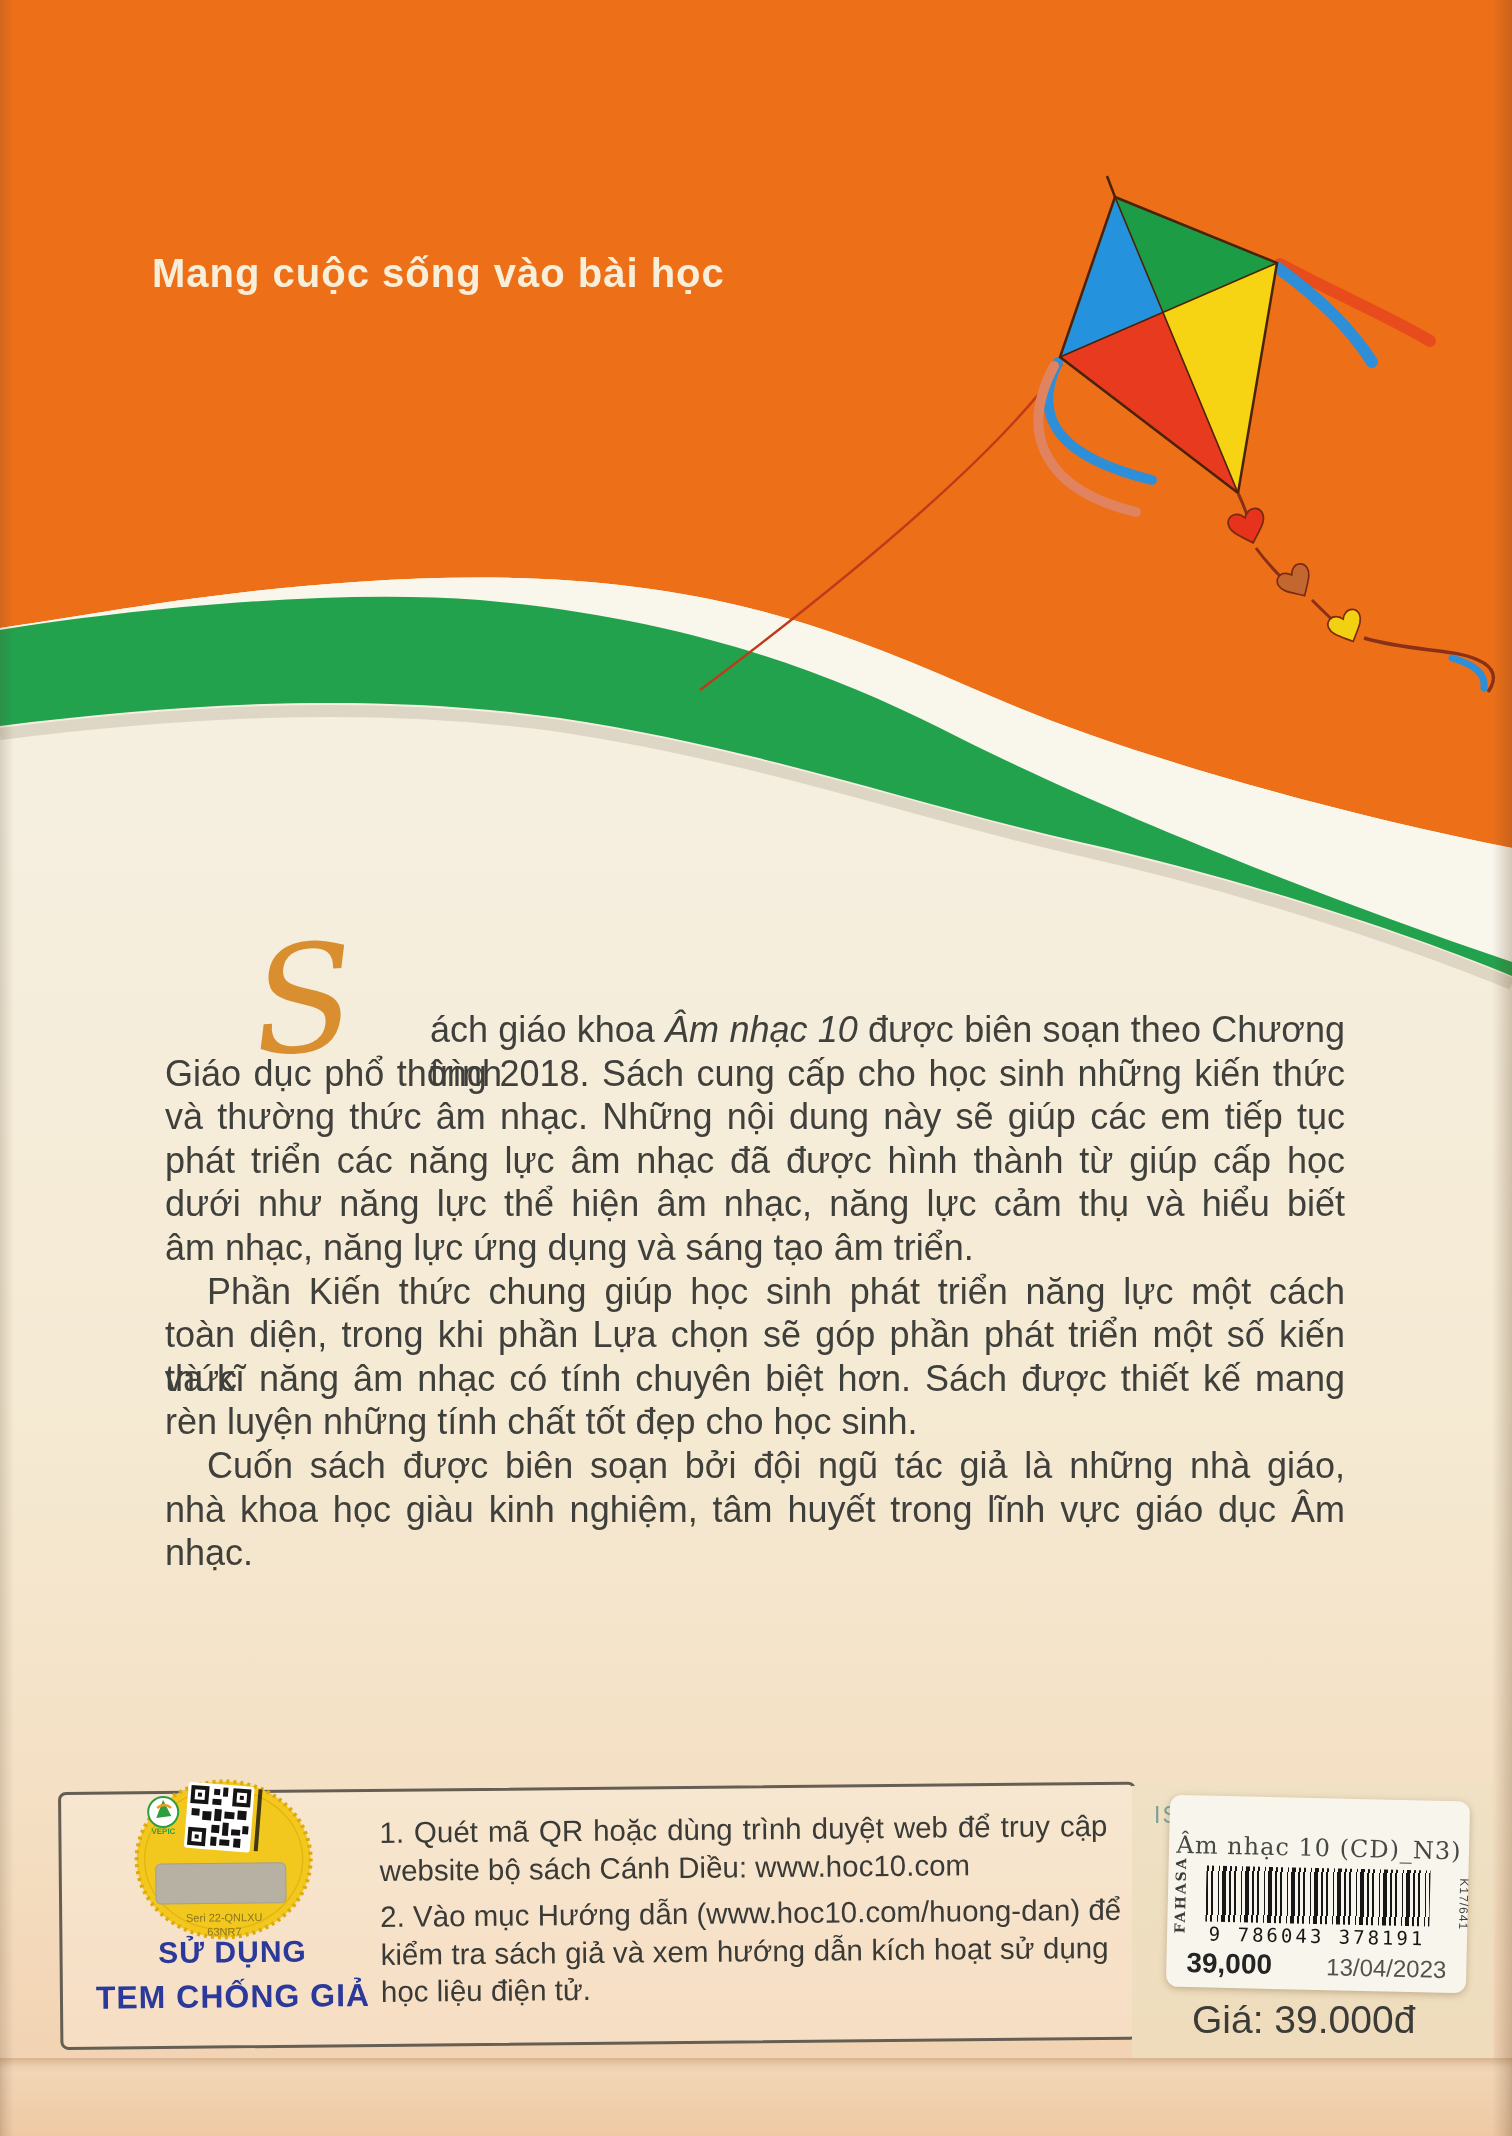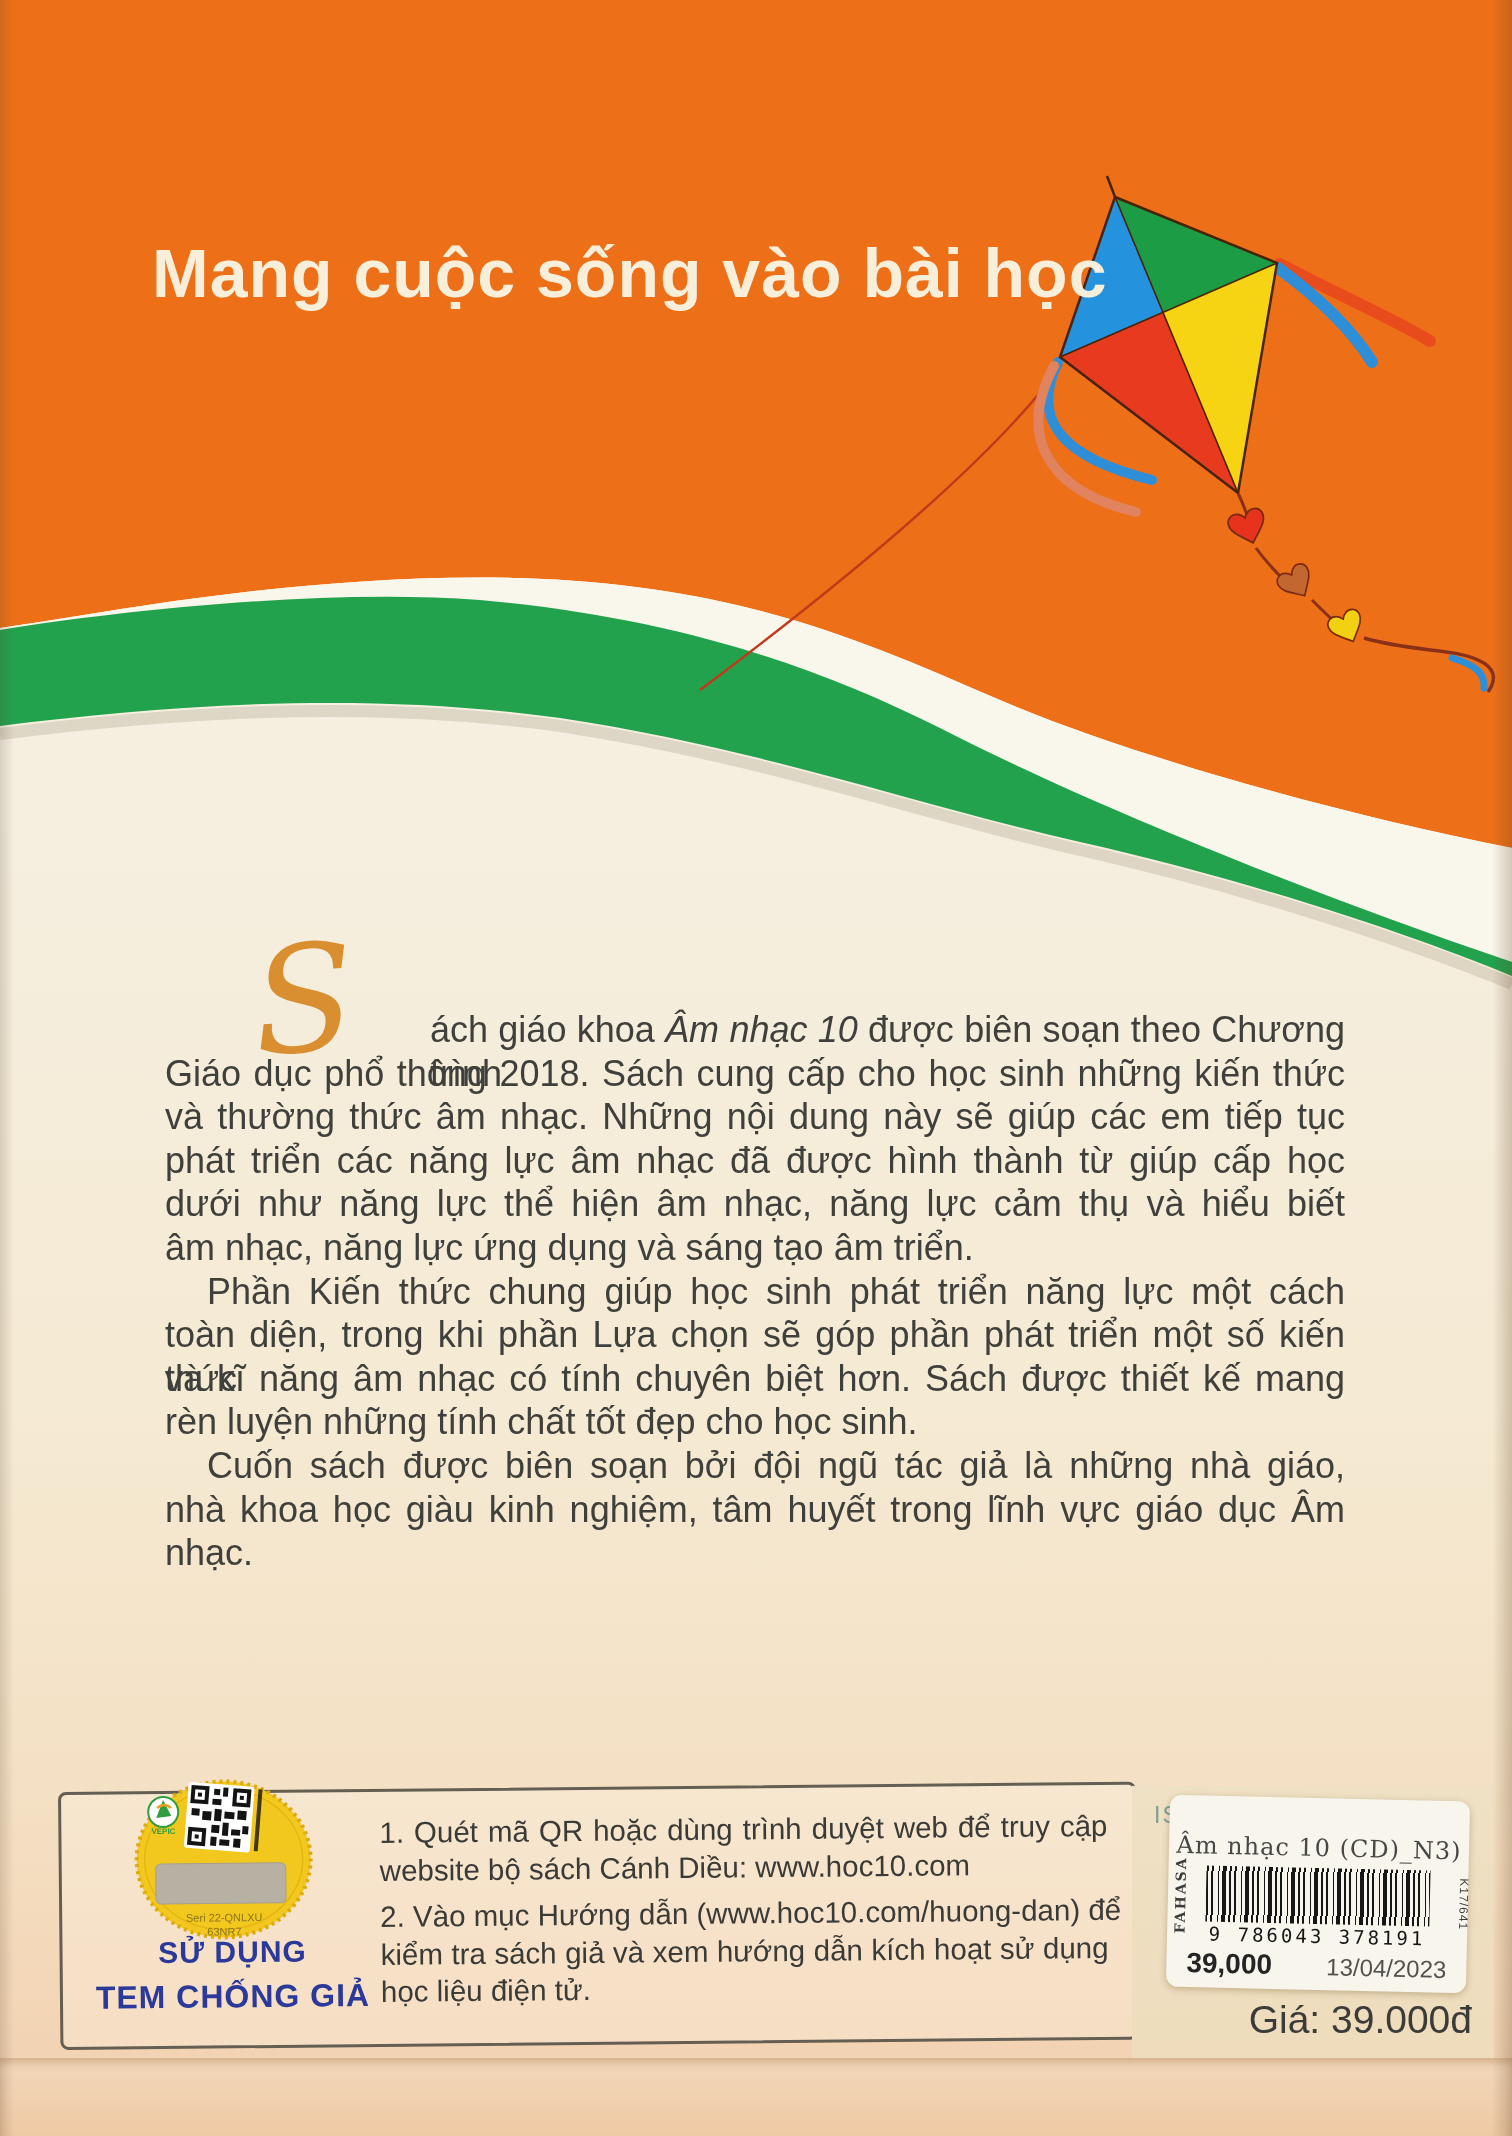--- a/index.html
+++ b/index.html
@@ -2,21 +2,21 @@
 <html><head>
 <meta charset="utf-8">
 <style>
   html,body{margin:0;padding:0;background:#888;}
   .page{position:relative;width:1512px;height:2136px;overflow:hidden;
         font-family:"Liberation Sans",sans-serif;
         background:linear-gradient(180deg,#f6f2e6 0%,#f5efe0 38%,#f5ead3 66%,#f4e0c4 84%,#f3d6b6 94%,#f0cfae 100%);}
   .art{position:absolute;left:0;top:0;}
   
   .slogan{position:absolute;left:152px;top:238px;color:#f8efda;font-weight:bold;
-          font-size:68px;line-height:70px;letter-spacing:1px;}
+          font-size:40px;line-height:70px;letter-spacing:1px;}
   
   .intro{position:absolute;left:165px;top:1008px;width:1180px;color:#3f3f3b;
          font-size:36px;}
   .line{height:43.6px;line-height:43.6px;white-space:nowrap;}
   .wline{white-space:normal;}
   .just{text-align:justify;text-align-last:justify;white-space:normal;}
   .pgap{}
   .ind{text-indent:42px;}
   .firstline{padding-left:265px;}
   .dropcap{position:absolute;left:88px;top:-82px;font-family:"DejaVu Serif",serif;
@@ -54,21 +54,21 @@
   .barcode{position:absolute;left:38px;top:70px;width:224px;}
   .bars{height:56px;background:repeating-linear-gradient(90deg,
         #161616 0 2px,#f8f5ec 2px 5px,#161616 5px 7px,#f8f5ec 7px 12px,
         #161616 12px 13px,#f8f5ec 13px 16px,#161616 16px 20px,#f8f5ec 20px 23px);}
   .digits{margin-top:1px;text-align:center;font-family:"DejaVu Sans Mono",monospace;
           font-size:19px;letter-spacing:3px;color:#161616;}
   .price-row{position:absolute;left:20px;top:152px;width:260px;display:flex;
              justify-content:space-between;align-items:baseline;}
   .p39{font-weight:bold;font-size:28px;color:#242424;}
   .pdate{font-size:24px;color:#53514e;}
-  .gia{position:absolute;left:60px;top:212px;width:280px;text-align:right;
+  .gia{position:absolute;left:60px;top:212px;width:280px;text-align:left;
        font-size:39px;color:#3b3b38;}
   
   .edge-right{position:absolute;right:0;top:0;width:20px;height:100%;
               background:linear-gradient(270deg,rgba(90,60,30,0.25),rgba(90,60,30,0));}
   .edge-left{position:absolute;left:0;top:0;width:14px;height:100%;
              background:linear-gradient(90deg,rgba(80,60,40,0.18),rgba(80,60,40,0));}
   .edge-bottom{position:absolute;left:0;top:2058px;width:100%;height:78px;
                background:linear-gradient(180deg,#f2d8ba,#efc9a4);
                box-shadow:inset 0 8px 10px -4px rgba(150,90,40,0.35);}
 </style>

